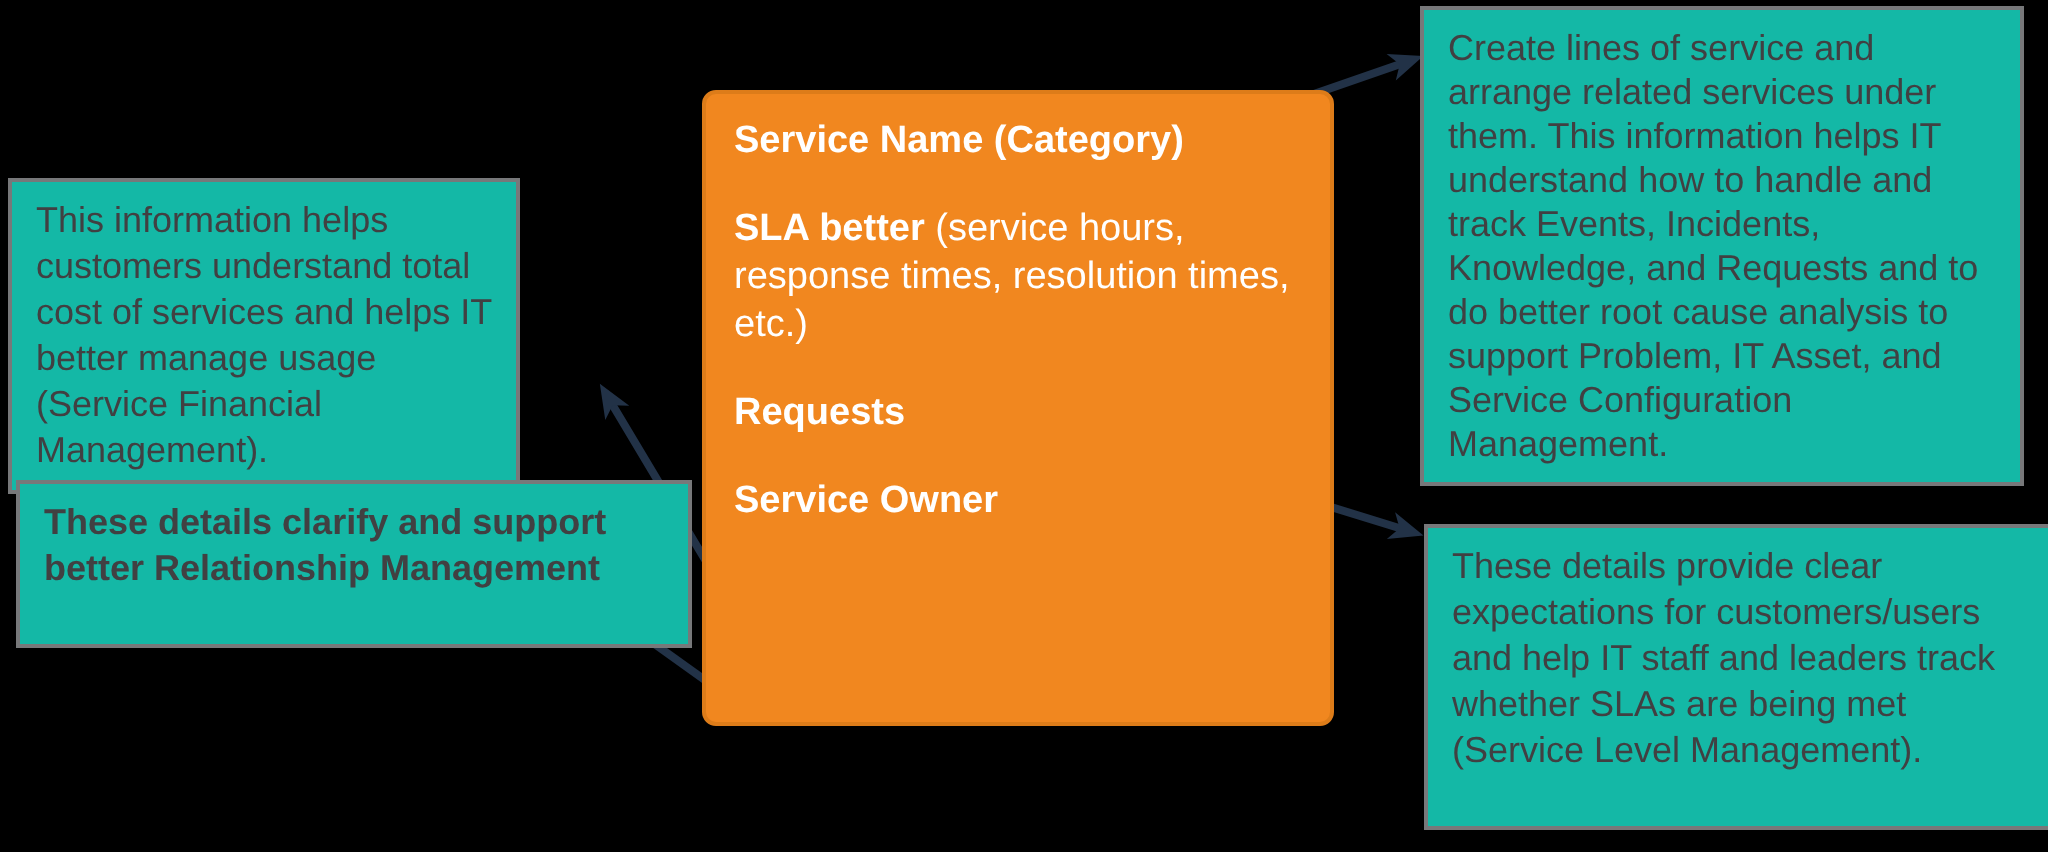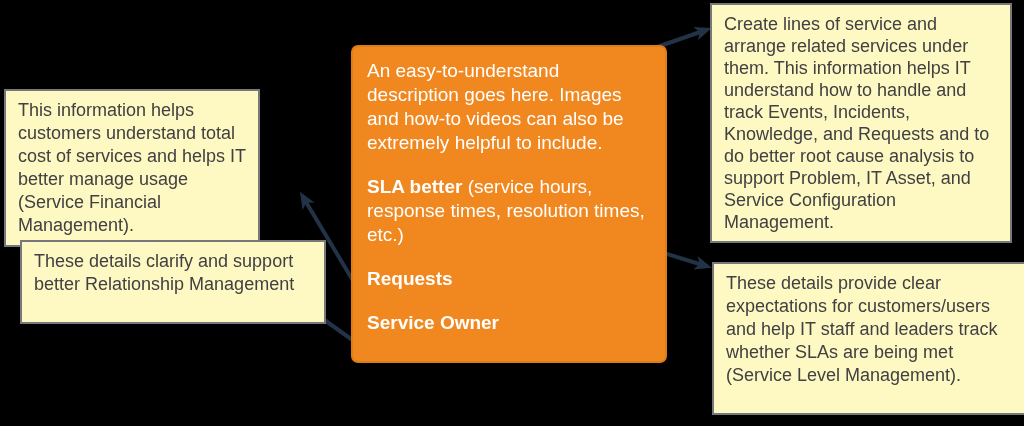--- a/index.html
+++ b/index.html
@@ -24,28 +24,28 @@
     font-size:19px;line-height:24px;
   }
   .card p{margin:0 0 20px 0;}
   .card p:last-child{margin-bottom:16px;}
   .card .bold{font-weight:bold;}
   .card .block{display:block;}
 
   .callout{
     position:absolute;
     box-sizing:border-box;
-    background:#fef9c3;
+    background:#14b8a6;
     border:2px solid #77787A;
     color:#414042;
     padding:8px 12px;
     font-size:18px;line-height:23px;
   }
   .callout-left-top   {left:4px;  top:89px;  width:256px; min-height:131px;}
-  .callout-left-bottom{left:20px;  top:240px; width:306px; min-height:84px;}
+  .callout-left-bottom{left:8px;  top:240px; width:338px; min-height:84px;font-weight:bold;}
   .callout-right-top  {left:710px;top:3px;   width:302px; min-height:230px; line-height:22px;}
   .callout-right-bottom{left:712px;top:262px;width:320px; min-height:153px;}
 </style>
 </head>
 <body>
 
 <div class="stage">
 
   <svg class="arrows" viewBox="0 0 1024 426">
     <defs>
@@ -62,21 +62,21 @@
   <div class="callout callout-left-top">
     <span>This information helps customers understand total cost of services and helps IT better manage usage (Service Financial Management).</span>
   </div>
 
   <div class="callout callout-left-bottom">
     <span>These details clarify and support better Relationship Management</span>
   </div>
 
   <div class="card">
     <p>
-      <span>An easy-to-understand description goes here.  Images and how-to videos can also be extremely helpful to include.</span>
+      <span class="bold block">Service Name (Category)</span>
     </p>
     <p>
       <span class="bold">SLA better</span><span> (service hours, response times, resolution times, etc.)</span>
     </p>
     <p class="bold">Requests</p>
     <p class="bold">Service Owner</p>
   </div>
 
   <div class="callout callout-right-top">
     <span>Create lines of service and arrange related services under them. This information helps IT understand how to handle and track Events, Incidents, Knowledge, and Requests and to do better root cause analysis to support Problem, IT Asset, and Service Configuration Management.</span>

